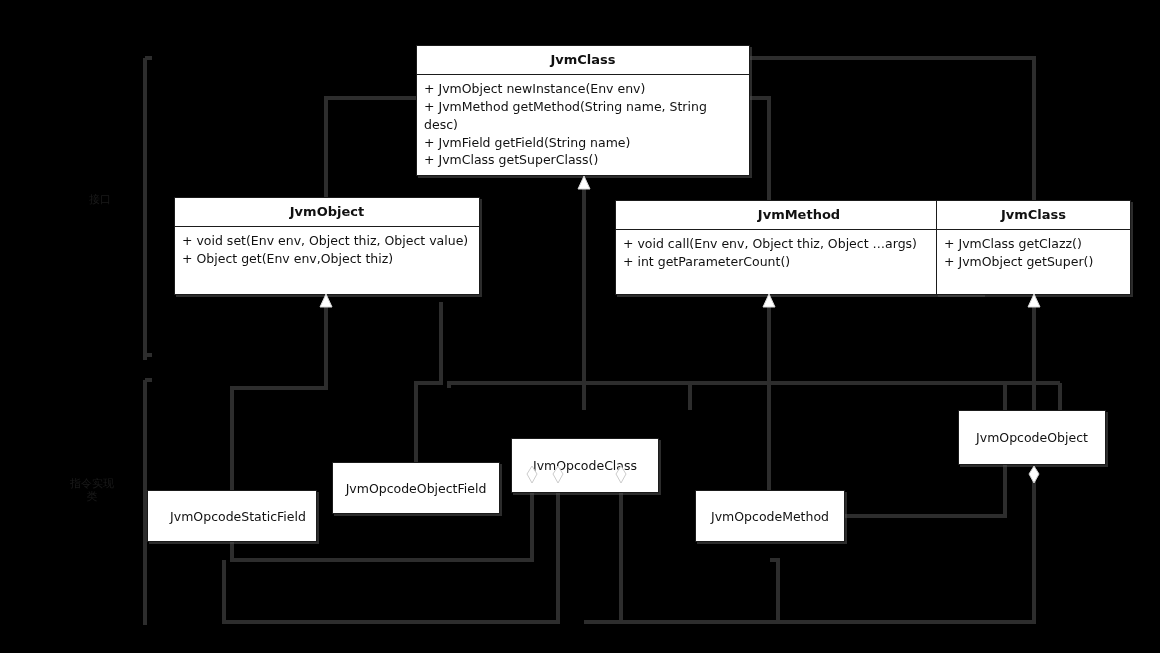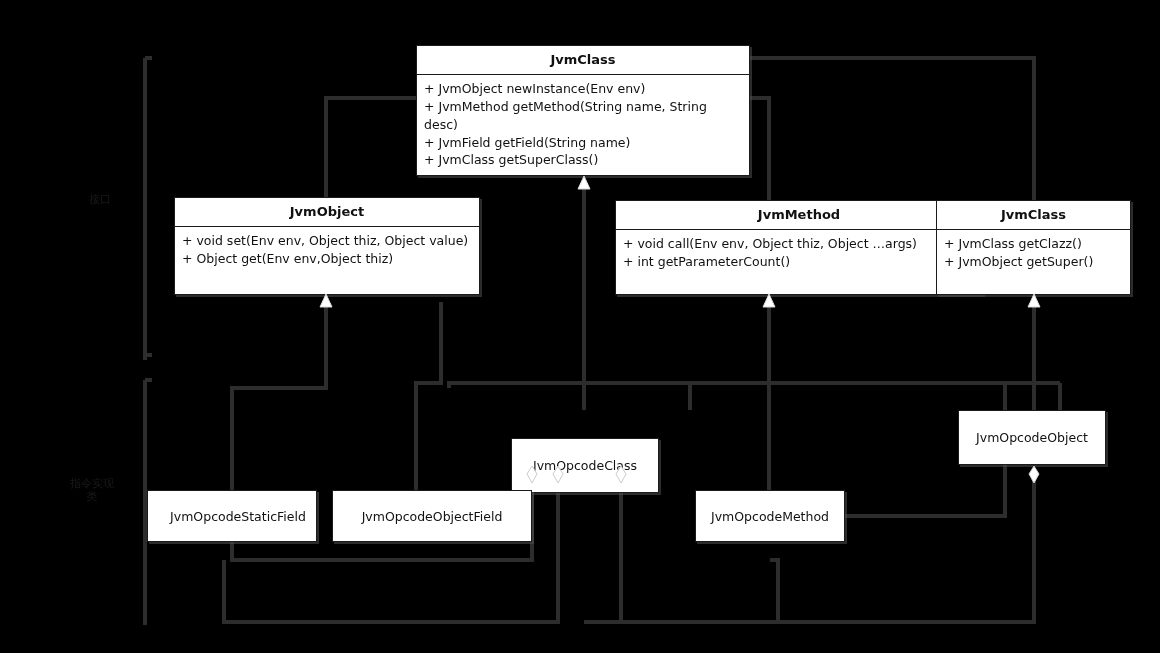--- a/index.html
+++ b/index.html
@@ -183,21 +183,21 @@
   </div>
 
   <div class="simple-box" style="left:958px; top:410px; width:148px; height:55px;">
     <span class="simple-label">JvmOpcodeObject</span>
   </div>
 
   <div class="simple-box" style="left:147px; top:490px; width:170px; height:52px;padding-left:12px;">
     <span class="simple-label">JvmOpcodeStaticField</span>
   </div>
 
-  <div class="simple-box" style="left:332px; top:490px; width:200px; height:52px;">
+  <div class="simple-box" style="left:332px; top:462px; width:168px; height:52px;">
     <span class="simple-label">JvmOpcodeObjectField</span>
   </div>
 
   <div class="simple-box" style="left:695px; top:490px; width:150px; height:52px;">
     <span class="simple-label">JvmOpcodeMethod</span>
   </div>
 
   <div class="side-label" style="left:78px; top:194px; width:44px;">接口</div>
 
   <div class="side-label" style="left:46px; top:478px; width:92px; white-space:pre-line;">指令实现

